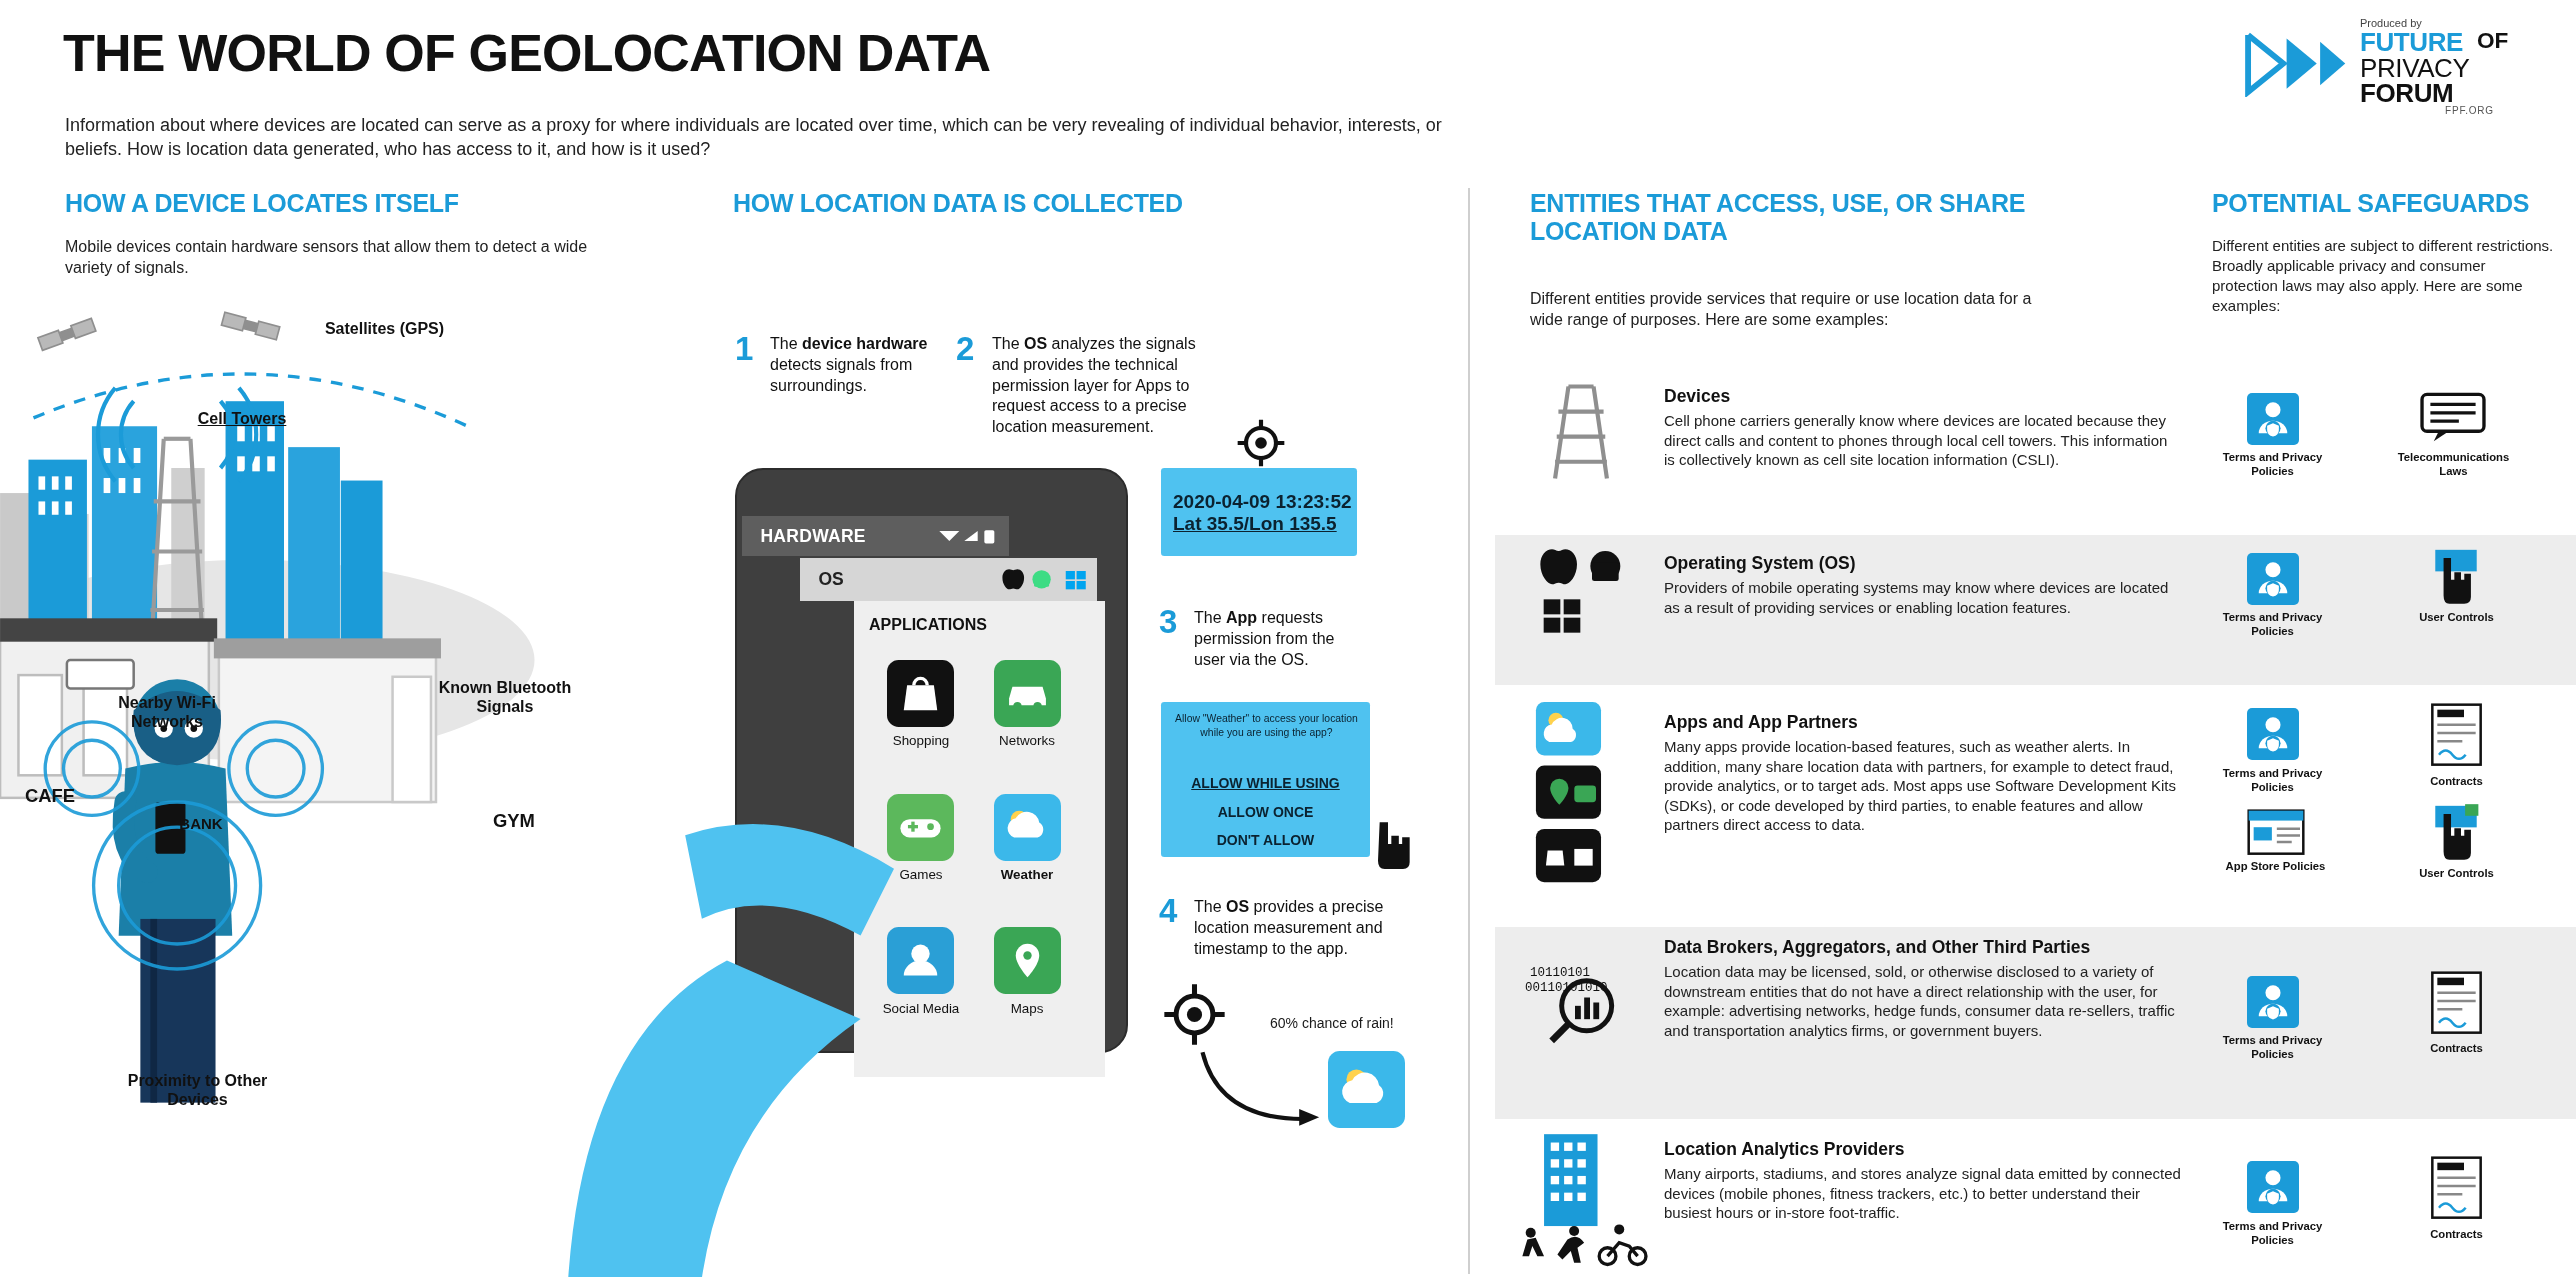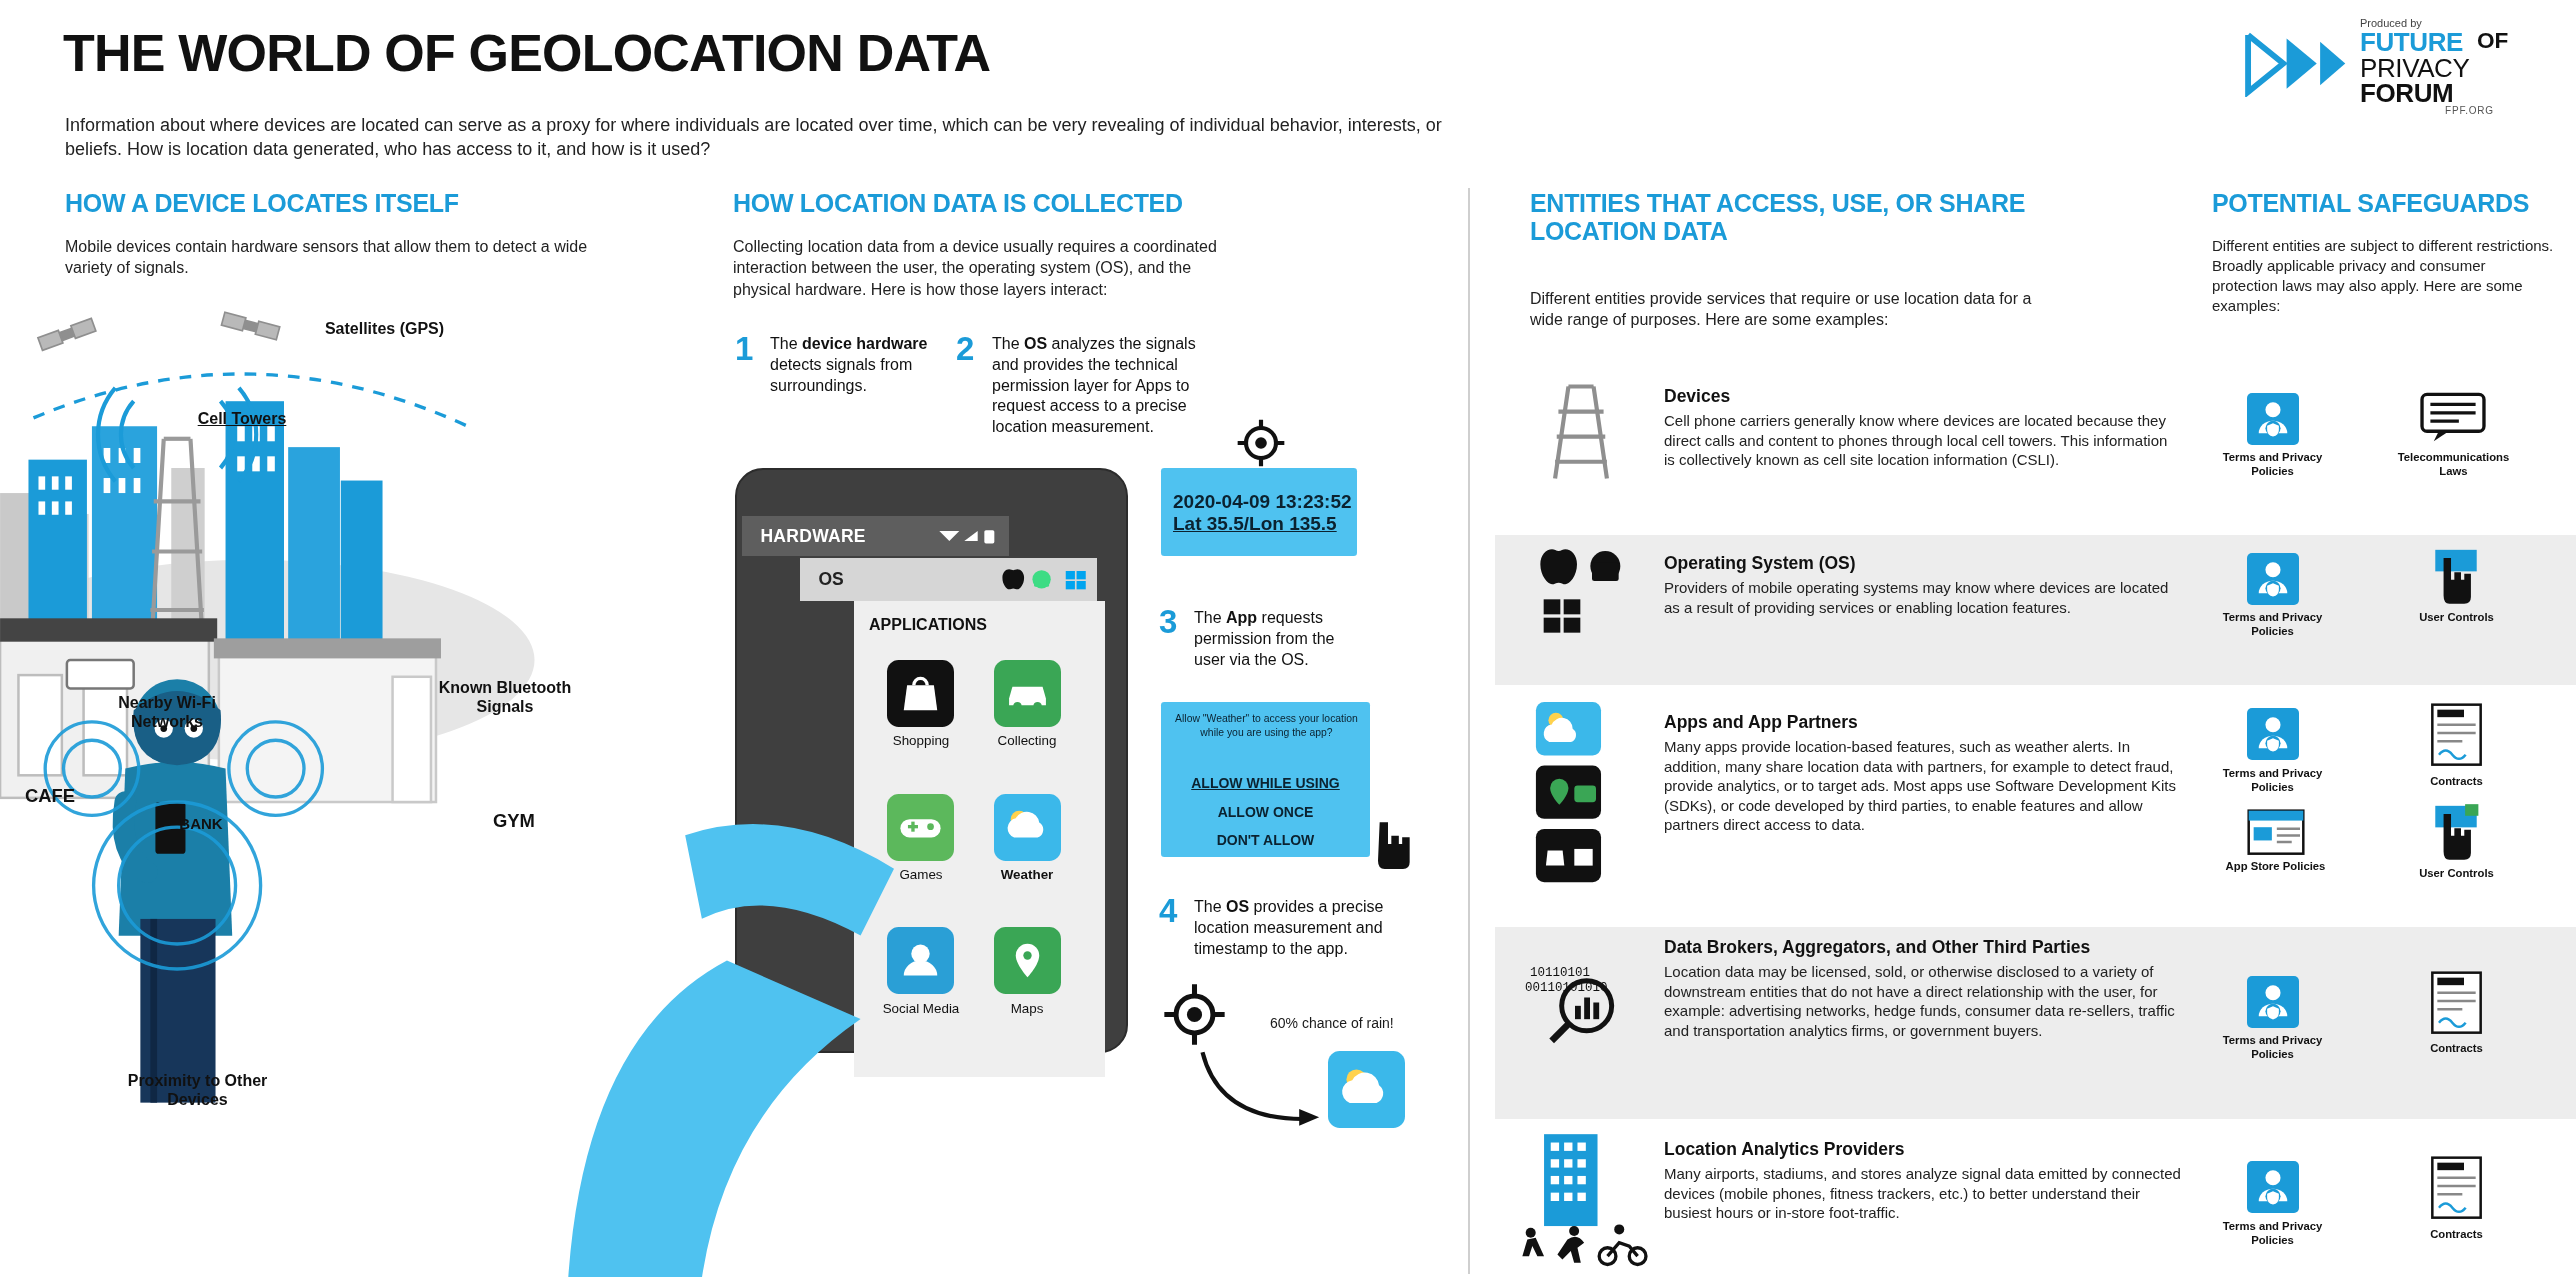--- a/index.html
+++ b/index.html
@@ -120,21 +120,20 @@
     <div class="logo-forum">FORUM</div>
     <div class="logo-url">FPF.ORG</div>
   </div>
 
   <div class="vdiv"></div>
 
   <div class="sec-h" style="left:65px; top:190px; width:535px;">HOW A DEVICE LOCATES ITSELF</div>
   <div class="sec-p" style="left:65px; top:236px; width:526px;">Mobile devices contain hardware sensors that allow them to detect a wide variety of signals.</div>
 
   <div class="sec-h" style="left:733px; top:190px; width:551px;">HOW LOCATION DATA IS COLLECTED</div>
-  <div class="sec-p" style="left:733px; top:236px; width:518px;">Collecting location data from a device usually requires a coordinated interaction between the user, the operating system (OS), and the physical hardware. Here is how those layers interact:</div>
 
   <div class="sec-h" style="left:1530px; top:190px; width:535px;">ENTITIES THAT ACCESS, USE, OR SHARE LOCATION DATA</div>
   <div class="sec-p" style="left:1530px; top:288px; width:518px;">Different entities provide services that require or use location data for a wide range of purposes. Here are some examples:</div>
 
   <div class="sec-h" style="left:2212px; top:190px; width:351px;">POTENTIAL SAFEGUARDS</div>
   <div class="sec-p" style="left:2212px; top:236px; width:342px; font-size:15px;">Different entities are subject to different restrictions. Broadly applicable privacy and consumer protection laws may also apply. Here are some examples:</div>
 
   <div class="illus">
     <svg width="735" height="977" viewBox="0 0 880 1170">
 
@@ -291,21 +290,21 @@
   </div>
   <div class="app-cap" style="left:875px; top:733px;">Shopping</div>
 
   <div class="app-icon" style="left:994px; top:660px; background:#3aa655;">
     <svg width="67" height="67" viewBox="0 0 80 80">
         <path d="M18 46 l4 -14 h36 l4 14 v8 h-44z" fill="#fff"></path>
         <circle cx="28" cy="55" r="5" fill="#3aa655"></circle>
         <circle cx="52" cy="55" r="5" fill="#3aa655"></circle>
       </svg>
   </div>
-  <div class="app-cap" style="left:981px; top:733px;">Collecting</div>
+  <div class="app-cap" style="left:981px; top:733px;">Networks</div>
 
   <div class="app-icon" style="left:887px; top:794px; background:#5cb85c;">
     <svg width="67" height="67" viewBox="0 0 80 80">
         <rect x="16" y="30" width="48" height="22" rx="11" fill="#fff"></rect>
         <rect x="25" y="37" width="12" height="4" fill="#5cb85c"></rect>
         <rect x="29" y="33" width="4" height="12" fill="#5cb85c"></rect>
         <circle cx="52" cy="39" r="4" fill="#5cb85c"></circle>
       </svg>
   </div>
   <div class="app-cap" style="left:875px; top:867px;">Games</div>

